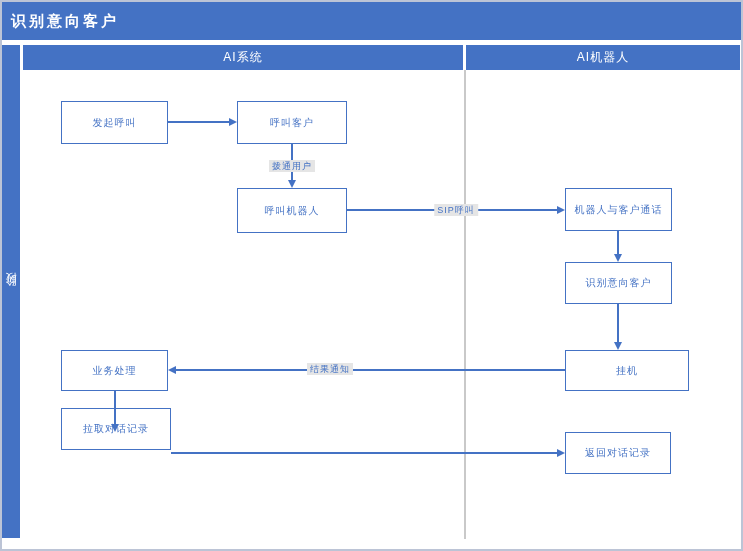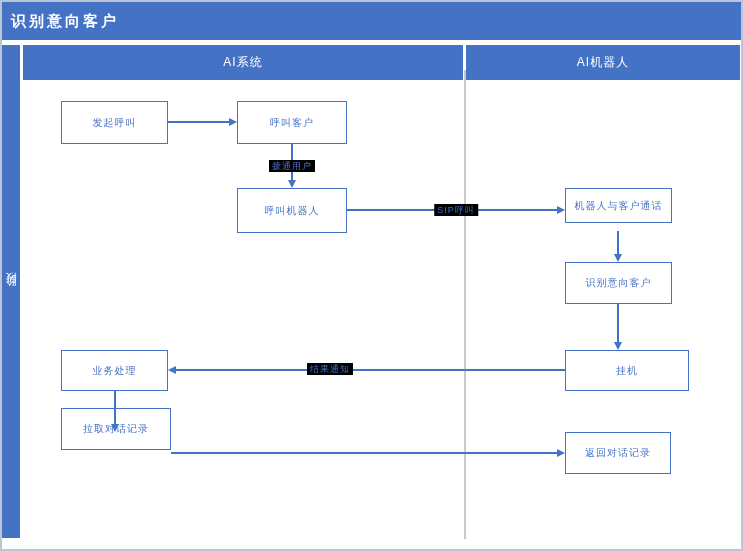--- a/index.html
+++ b/index.html
@@ -11,42 +11,42 @@
   .title-bar{position:absolute;left:2px;top:2px;width:739px;height:38px;
              background:#4472C4;color:#fff;font-weight:bold;font-size:15px;
              letter-spacing:3px;display:flex;align-items:center;padding-left:9px;
              box-sizing:border-box;}
 
   .phase-strip{position:absolute;left:2px;top:45px;width:18px;height:493px;
                background:#4472C4;display:flex;align-items:center;justify-content:center;}
   .phase-strip .vtext{writing-mode:vertical-rl;transform:rotate(180deg);
                       color:#fff;font-size:11px;letter-spacing:3px;}
 
-  .lane-header{position:absolute;top:45px;height:35px;background:#4472C4;color:#fff;
+  .lane-header{position:absolute;top:45px;height:25px;background:#4472C4;color:#fff;
                font-size:12px;letter-spacing:1px;display:flex;align-items:center;
                justify-content:center;}
   .lane-header.c1{left:23px;width:440px;}
   .lane-header.c2{left:466px;width:274px;}
 
   .lane-divider{position:absolute;left:464px;top:70px;width:2px;height:469px;background:#c9c9c9;}
 
   .node{position:absolute;background:#fff;border:1px solid #4472C4;border-radius:0;
         color:#4472C4;font-size:10px;letter-spacing:1px;display:flex;align-items:center;
         justify-content:center;box-sizing:border-box;white-space:nowrap;}
 
   .hline{position:absolute;height:2px;background:#4472C4;}
   .vline{position:absolute;width:2px;background:#4472C4;}
   .arr-r{position:absolute;width:0;height:0;border-top:4px solid transparent;
          border-bottom:4px solid transparent;border-left:8px solid #4472C4;}
   .arr-l{position:absolute;width:0;height:0;border-top:4px solid transparent;
          border-bottom:4px solid transparent;border-right:8px solid #4472C4;}
   .arr-d{position:absolute;width:0;height:0;border-left:4px solid transparent;
          border-right:4px solid transparent;border-top:8px solid #4472C4;}
 
-  .elabel{position:absolute;transform:translateX(-50%);background:#000000;color:#4472C4;
+  .elabel{position:absolute;transform:translateX(-50%);background:#e5e5e5;color:#4472C4;
           font-size:9px;letter-spacing:1px;padding:0 3px;line-height:12px;white-space:nowrap;}
 </style>
 </head>
 <body>
 
 <div class="canvas">
 
   <div class="title-bar">
     <span>识别意向客户</span>
   </div>
@@ -60,21 +60,21 @@
   </div>
   <div class="lane-header c2">
     <span>AI机器人</span>
   </div>
 
   <div class="lane-divider"></div>
 
   <div class="node" style="left:61px;top:101px;width:107px;height:43px;">发起呼叫</div>
   <div class="node" style="left:237px;top:101px;width:110px;height:43px;">呼叫客户</div>
   <div class="node" style="left:237px;top:188px;width:110px;height:45px;">呼叫机器人</div>
-  <div class="node" style="left:565px;top:188px;width:107px;height:35px;">机器人与客户通话</div>
+  <div class="node" style="left:565px;top:188px;width:107px;height:43px;">机器人与客户通话</div>
   <div class="node" style="left:565px;top:262px;width:107px;height:42px;">识别意向客户</div>
   <div class="node" style="left:565px;top:350px;width:124px;height:41px;">挂机</div>
   <div class="node" style="left:61px;top:350px;width:107px;height:41px;">业务处理</div>
   <div class="node" style="left:61px;top:408px;width:110px;height:42px;">拉取对话记录</div>
   <div class="node" style="left:565px;top:432px;width:106px;height:42px;">返回对话记录</div>
 
   <div class="hline" style="left:168px;top:121px;width:63px;"></div>
   <div class="arr-r" style="left:229px;top:118px;"></div>
 
   <div class="vline" style="left:291px;top:144px;height:38px;"></div>

